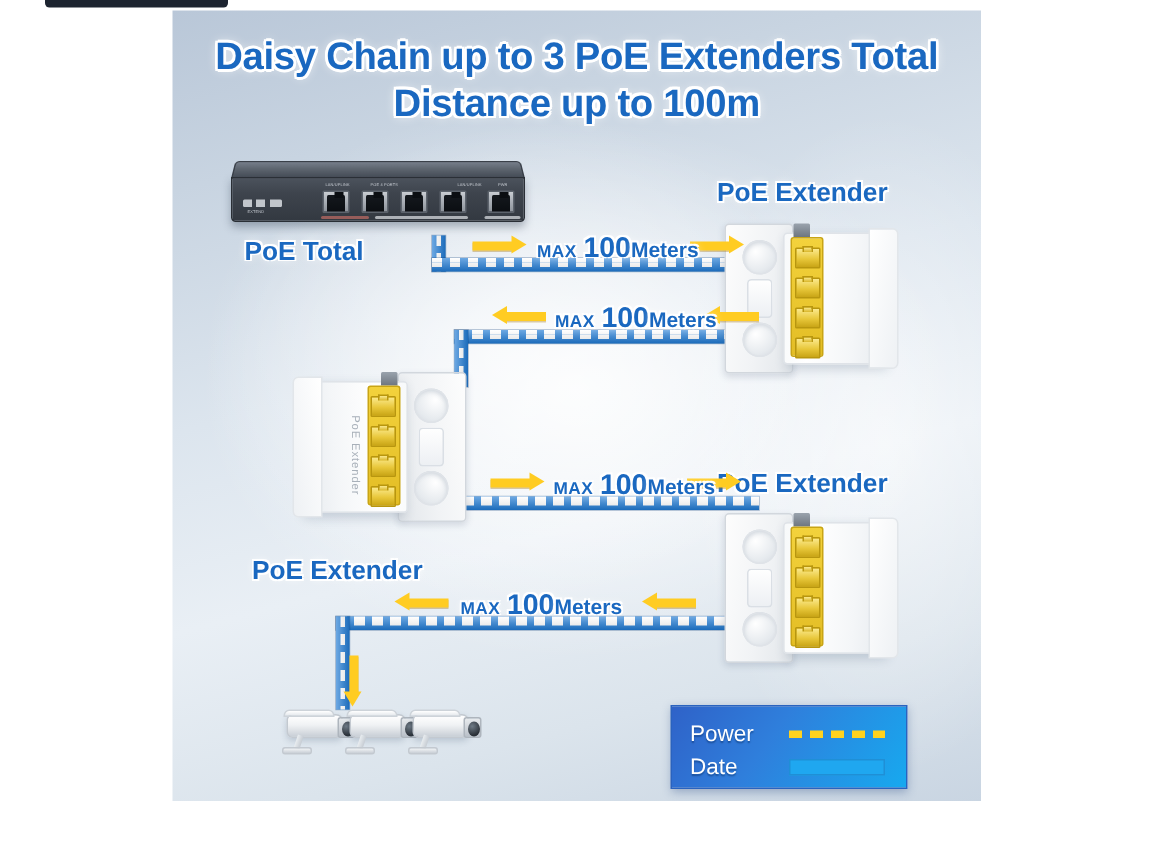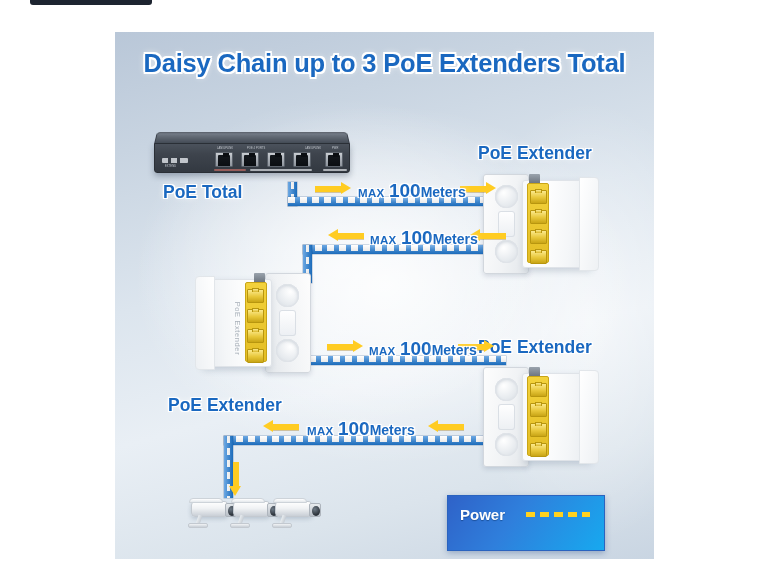--- a/index.html
+++ b/index.html
@@ -4,21 +4,21 @@
 <style>
   html,body{margin:0;padding:0;background:#ffffff;}
   body{width:768px;height:563px;overflow:hidden;font-family:"Liberation Sans",sans-serif;}
 
   #stage{position:relative;width:768px;height:563px;background:#fff;}
 
   
   .top-bar{position:absolute;left:30px;top:0px;width:122px;height:5px;background:#1d2430;border-radius:0 0 3px 3px;}
 
   
-  .panel{position:absolute;left:115px;top:32px;width:539px;height:527px;overflow:hidden;
+  .panel{position:absolute;left:115px;top:7px;width:539px;height:527px;overflow:hidden;
     background:
       radial-gradient(ellipse 75% 55% at 50% 48%, rgba(255,255,255,0.85) 0%, rgba(255,255,255,0.0) 62%),
       radial-gradient(ellipse 40% 70% at 88% 55%, rgba(255,255,255,0.55) 0%, rgba(255,255,255,0) 60%),
       linear-gradient(165deg,#b9c7d8 0%,#c8d4e1 18%,#dce5ee 42%,#e9eff5 62%,#dbe4ec 82%,#c9d5e2 100%);
   }
   .panel:after{content:"";position:absolute;inset:0;pointer-events:none;
     background:radial-gradient(ellipse 55% 45% at 42% 44%, rgba(255,255,255,0.55), rgba(255,255,255,0) 70%);}
 
   
   .title{position:absolute;left:0;top:16px;width:539px;text-align:center;
@@ -140,37 +140,38 @@
     background:linear-gradient(180deg,#ffffff,#e4e8ec);border:1px solid #cdd3d9;box-sizing:border-box;}
   .cam .arm{position:absolute;left:12px;top:18px;width:4px;height:10px;background:linear-gradient(90deg,#e9edf0,#c6ccd3);transform:rotate(18deg);}
   .cam .base{position:absolute;left:3px;top:26px;width:20px;height:5px;border-radius:2px;
     background:linear-gradient(180deg,#f2f4f6,#c9cfd6);border:1px solid #c3c9d0;box-sizing:border-box;}
 
   
   .legend{position:absolute;z-index:15;
     background:linear-gradient(125deg,#2f62c8 0%,#2f7fdc 42%,#17a9ef 100%);
     border:1px solid #2a63bf;box-sizing:border-box;box-shadow:0 2px 6px rgba(35,70,130,.35);}
   .legend .row{position:absolute;left:12px;display:flex;align-items:center;gap:12px;}
-  .legend .key{color:#ffffff;font-size:15px;font-weight:bold;width:54px;
+  .legend .key{color:#ffffff;font-size:15px;font-weight:normal;width:54px;
     text-shadow:0 1px 1px rgba(0,40,90,.45);}
   .legend .dash{width:64px;height:5px;
     background:repeating-linear-gradient(90deg,#ffd21e 0px,#ffd21e 9px,transparent 9px,transparent 14px);}
   .legend .solid{width:64px;height:11px;background:#1fa7f0;border:1px solid #1f8fd6;box-sizing:border-box;}
 </style>
 </head>
 <body>
 
 <div id="stage">
 
   <div class="top-bar"></div>
 
   <div class="panel">
 
     <div class="title">
       <span>Daisy Chain up to 3 PoE Extenders Total</span><br>
+      <span>Distance up to 100m</span>
     </div>
 
     <div class="cable v" style="left:173px;top:150px;height:24px;"></div>
     <div class="cable h" style="left:173px;top:165px;width:217px;"></div>
 
     <div class="cable h" style="left:188px;top:213px;width:206px;"></div>
     <div class="cable v" style="left:188px;top:213px;height:38px;"></div>
 
     <div class="cable h" style="left:146px;top:324px;width:245px;"></div>
     <div class="cable v" style="left:146px;top:300px;height:32px;"></div>
@@ -349,16 +350,20 @@
       <div class="lens" style="left:40px;top:6px;"></div>
       <div class="arm"></div>
       <div class="base"></div>
     </div>
 
     <div class="legend" style="left:332px;top:463px;width:158px;height:56px;">
       <div class="row" style="top:10px;">
         <span class="key">Power</span>
         <span class="dash"></span>
       </div>
+      <div class="row" style="top:32px;">
+        <span class="key">Date</span>
+        <span class="solid"></span>
+      </div>
     </div>
 
   </div>
 </div>
 
 </body></html>

